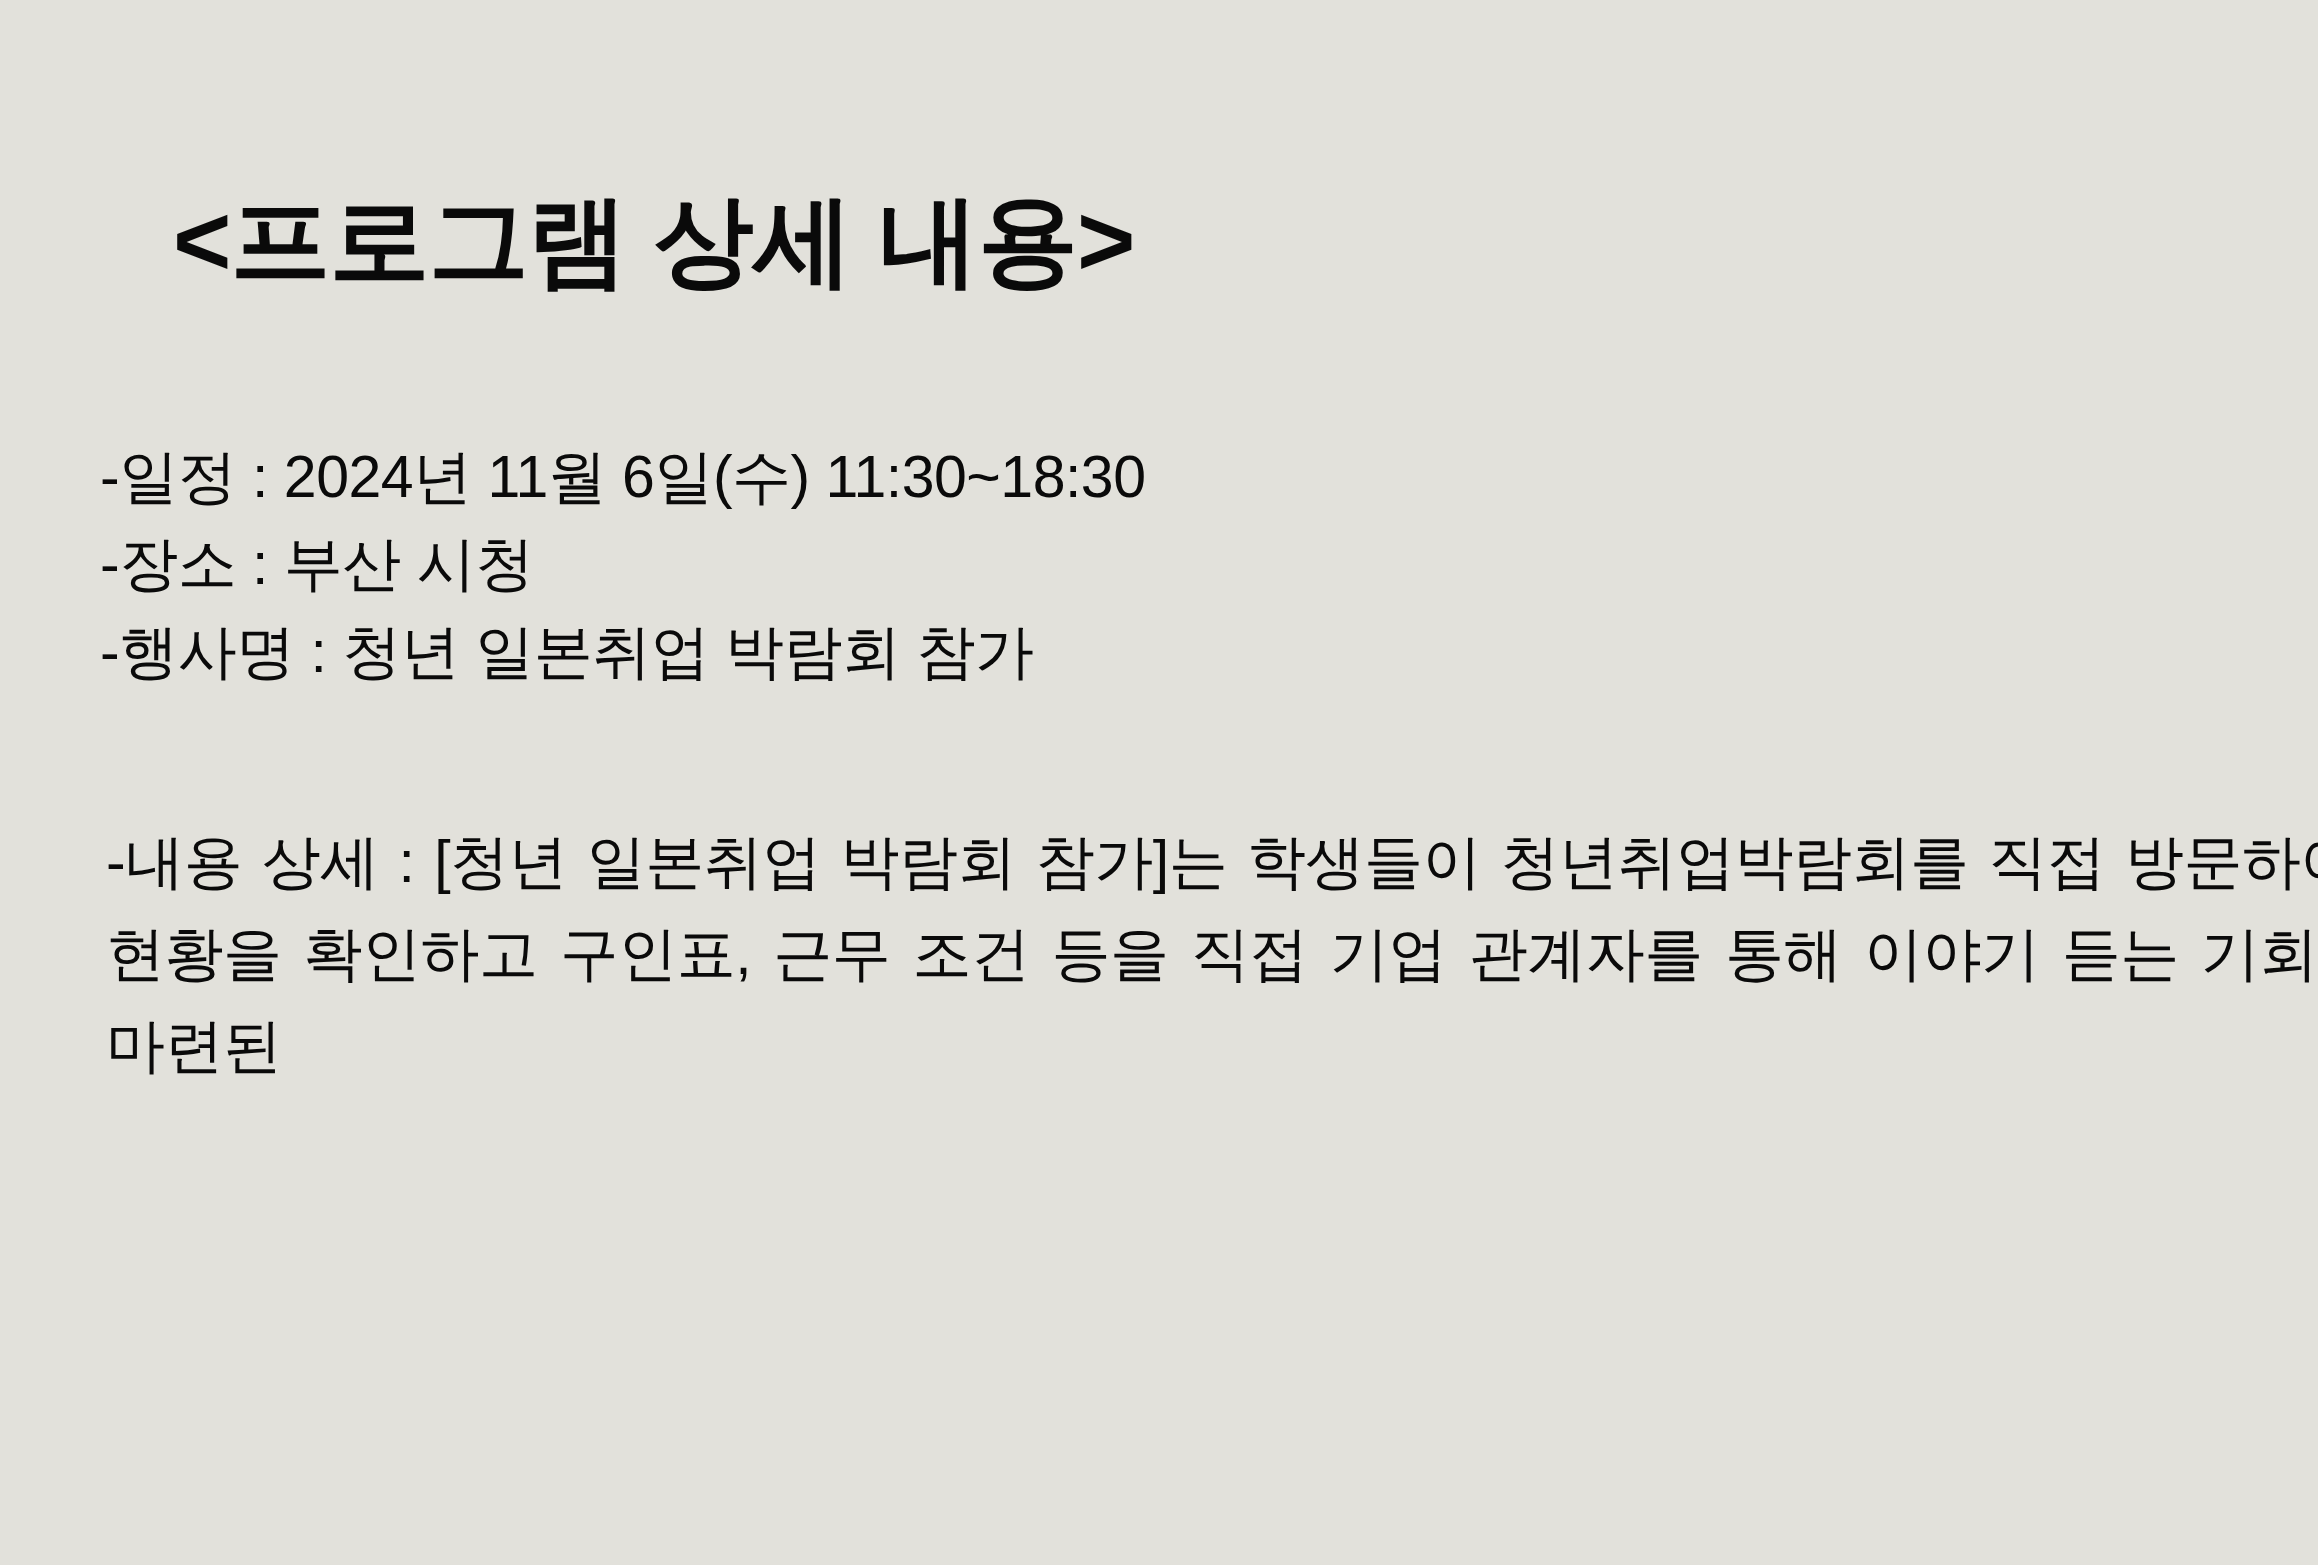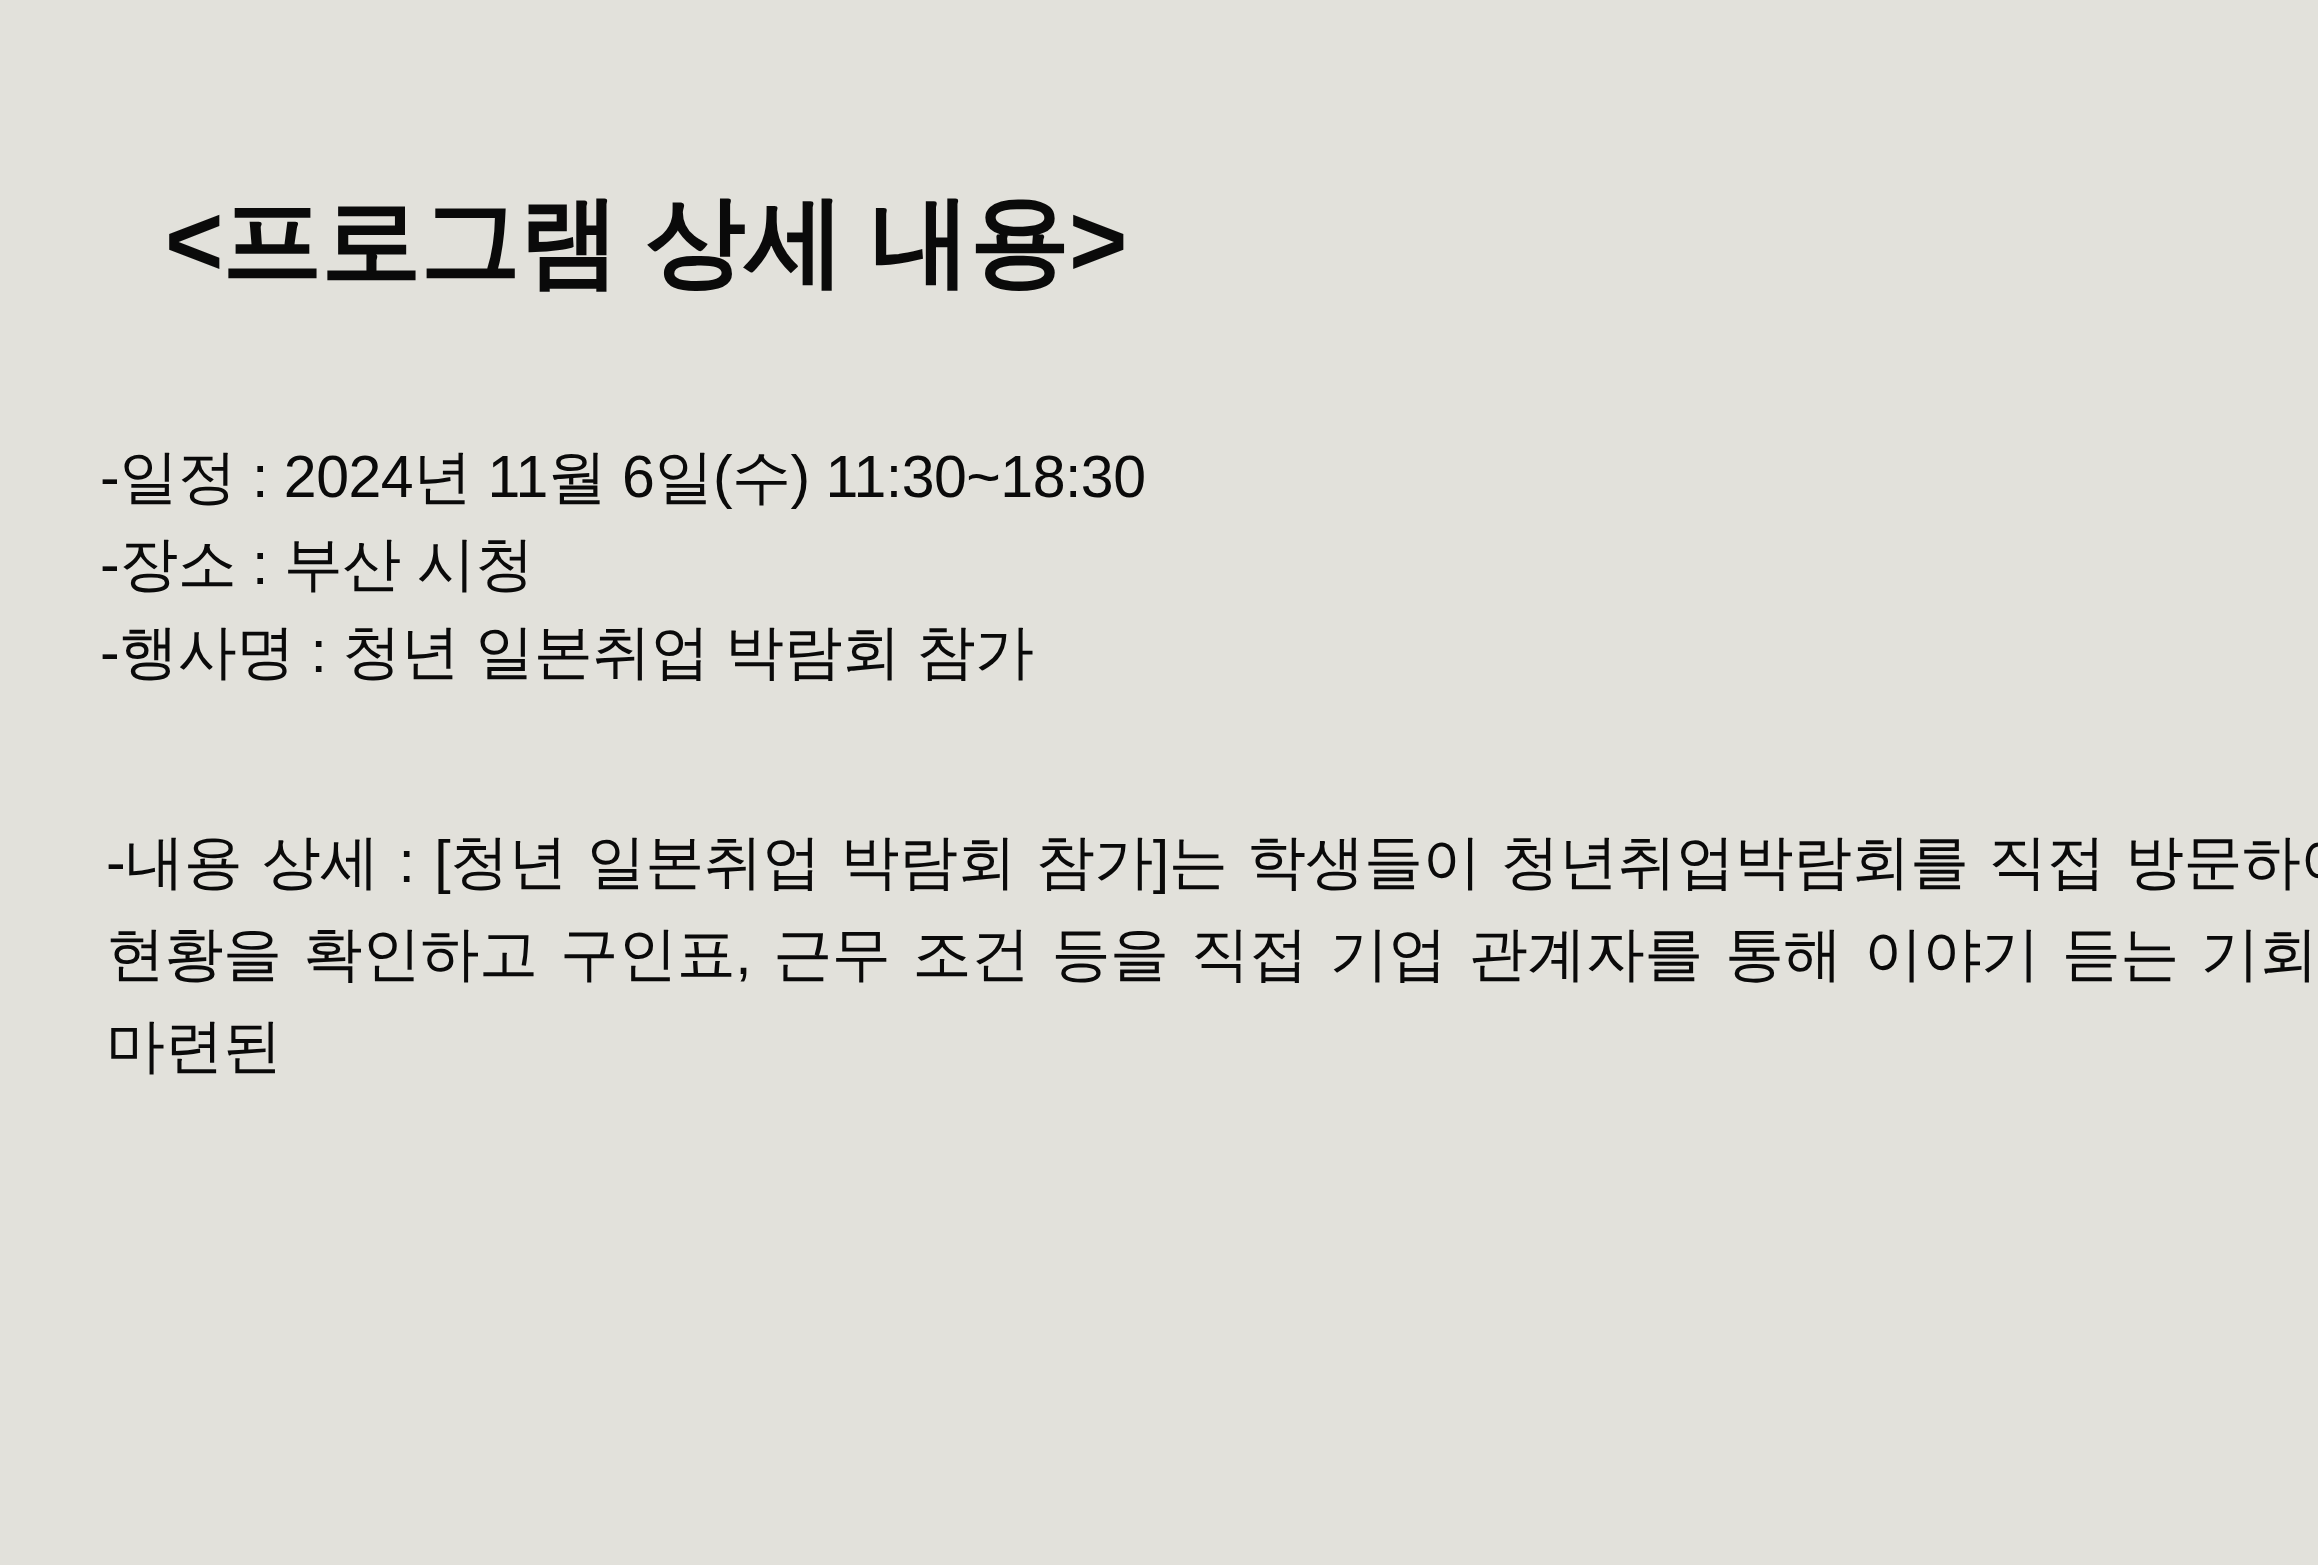--- a/index.html
+++ b/index.html
@@ -19,21 +19,21 @@
     width: 2782px;
     height: 1565px;
     background: #e2e1db;
     box-sizing: border-box;
     overflow: hidden;
   }
 
   
   .slide-title {
     position: absolute;
-    left: 165px;
+    left: 173px;
     top: 111px;
     font-size: 100px;
     font-weight: 700;
     line-height: 1.25;
     letter-spacing: -0.9px;
     white-space: nowrap;
     color: #0a0a0a;
   }
 
   

